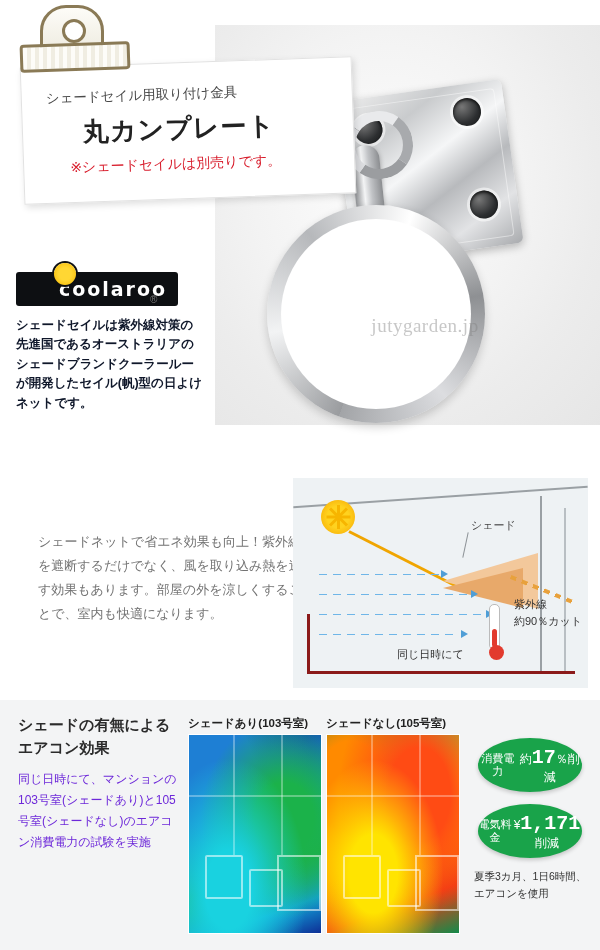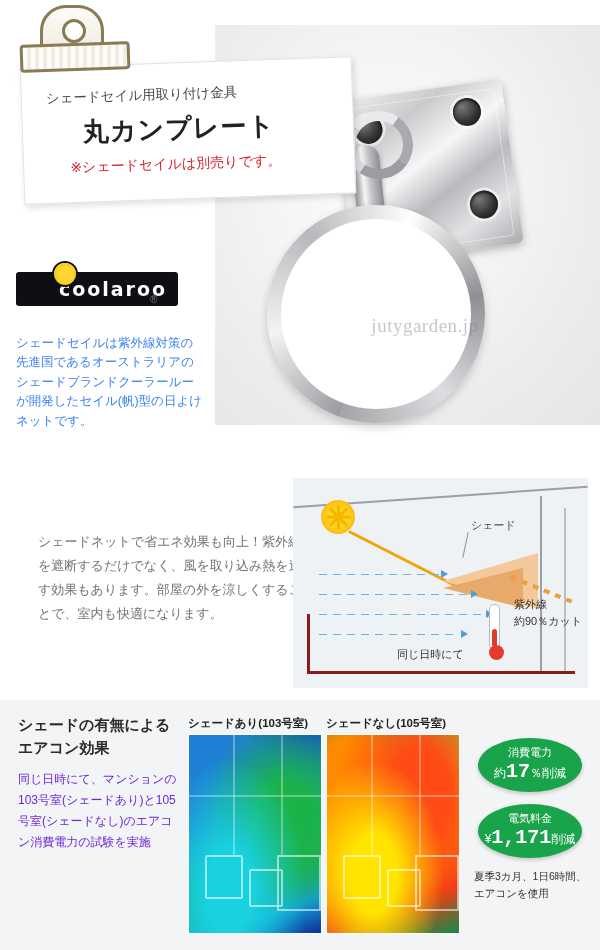--- a/index.html
+++ b/index.html
@@ -106,21 +106,21 @@
     color:#fff;font-size:19px;font-weight:bold;letter-spacing:2px;
     font-family:"DejaVu Sans",sans-serif;
   }
   .sun{
     position:absolute;left:38px;top:-9px;width:22px;height:22px;border-radius:50%;
     background:radial-gradient(circle,#ffd733 40%,#f6b800 100%);
     box-shadow:0 0 0 2px #0d0f12;
   }
   .reg{position:absolute;left:134px;top:22px;font-size:10px;color:#777;}
   .brand-desc{
-    margin-top:28px;font-size:12.5px;line-height:1.55;color:#3b82f6;width:186px;
+    margin-top:10px;font-size:12.5px;line-height:1.55;color:#0f172a;width:186px;font-weight:bold;
   }
 
   
   .sec2{position:absolute;left:0;top:470px;width:600px;height:225px;}
   .sec2-title{
     position:absolute;left:22px;top:20px;font-size:22px;color:#6b6a5e;letter-spacing:1px;
     font-family:"Liberation Serif","DejaVu Serif",serif;
   }
   .sec2-body{
     position:absolute;left:38px;top:60px;width:270px;font-size:13px;line-height:1.85;color:#737373;
@@ -192,21 +192,21 @@
       linear-gradient(160deg,#128a3a 0%,#8cc63f 18%,#ffd200 38%,#ff8a00 60%,#f03b14 80%,#138a4a 100%);}
   .chair{position:absolute;border:2px solid rgba(255,255,255,.55);}
   .ch1{left:16px;bottom:34px;width:34px;height:40px;border-radius:2px;}
   .ch2{left:60px;bottom:26px;width:30px;height:34px;border-radius:2px;}
   .tbl{position:absolute;left:88px;bottom:22px;width:40px;height:52px;border:2px solid rgba(255,255,255,.55);}
   .grid-line{position:absolute;background:rgba(255,255,255,.32);}
 
   .badge{
     position:absolute;width:104px;height:54px;border-radius:50%;
     background:#19a34a;color:#fff;text-align:center;
-    display:flex;flex-direction:column;align-items:center;justify-content:center;
+    display:flex;flex-direction:row;align-items:center;justify-content:center;
     box-shadow:0 2px 4px rgba(0,0,0,.2);
   }
   .badge.b1{left:478px;top:38px;}
   .badge.b2{left:478px;top:104px;justify-content:center;}
   .badge .l1{font-size:11px;line-height:1.2;}
   .badge .l2{font-size:12px;line-height:1.25;}
   .badge .big{font-size:20px;font-weight:bold;font-family:Liberation Mono, monospace;}
   .badge-note{position:absolute;left:474px;top:168px;width:120px;font-size:10.5px;line-height:1.6;color:#333;}
 </style>
 </head>

